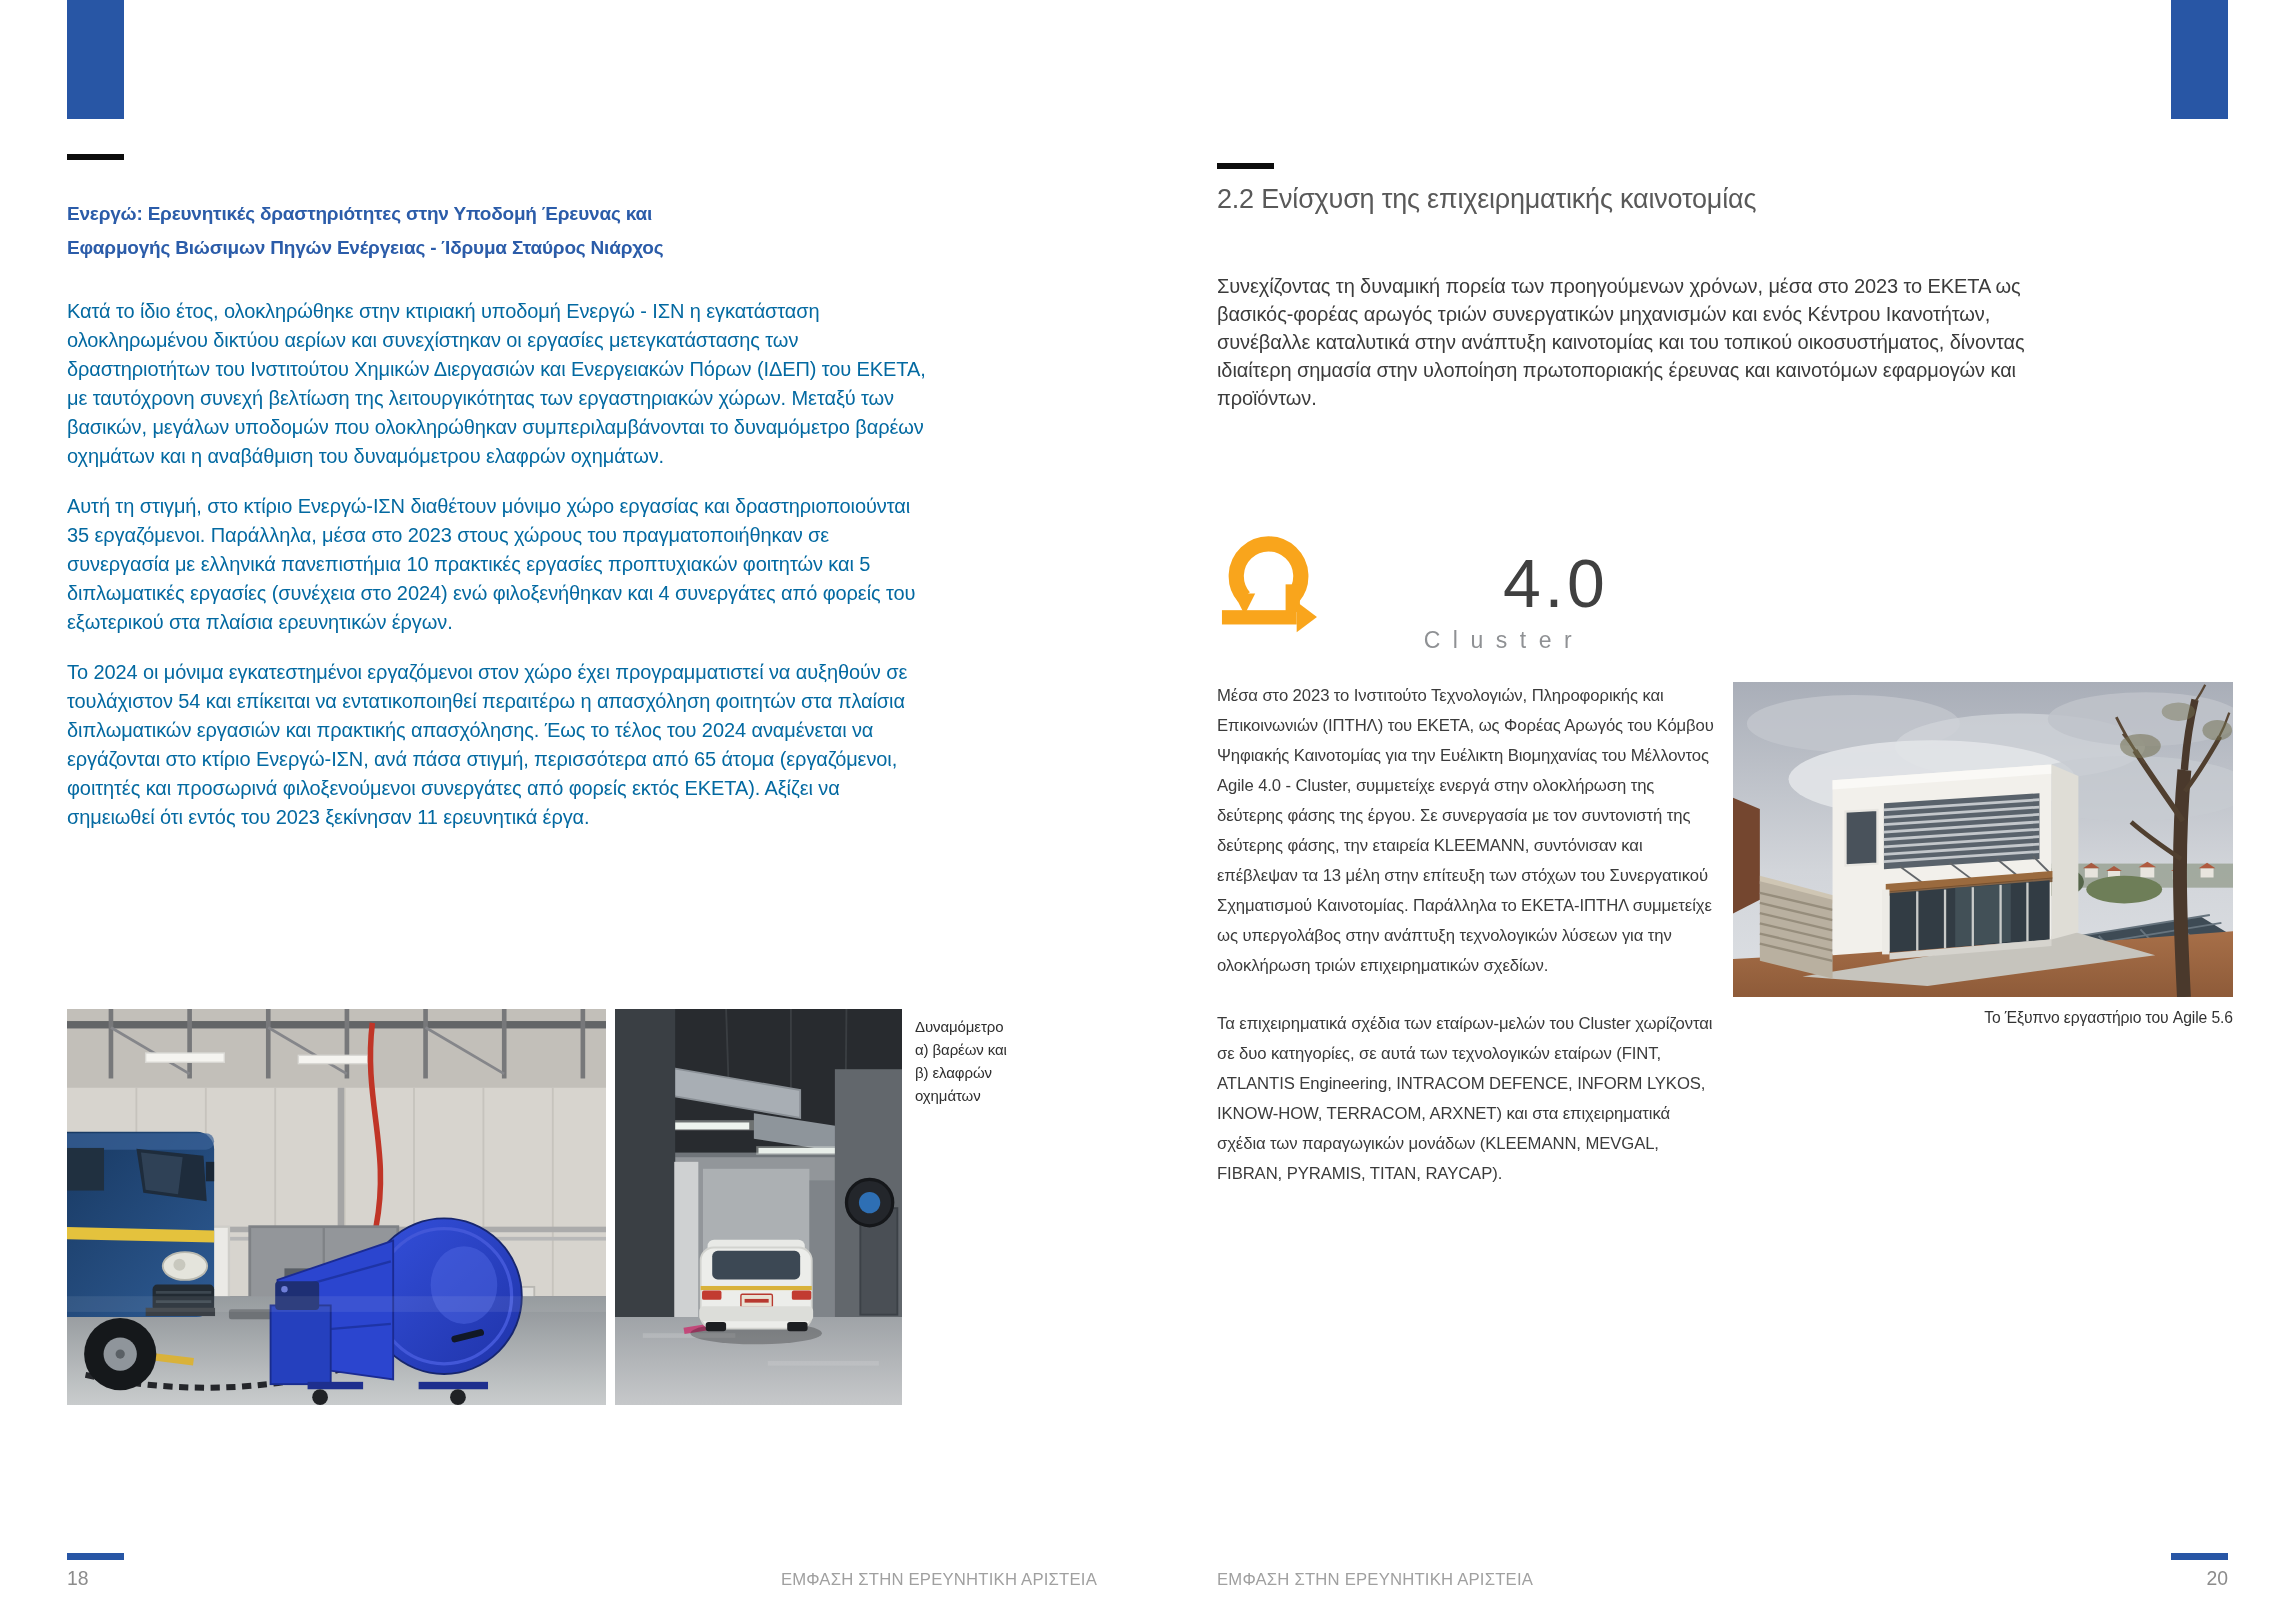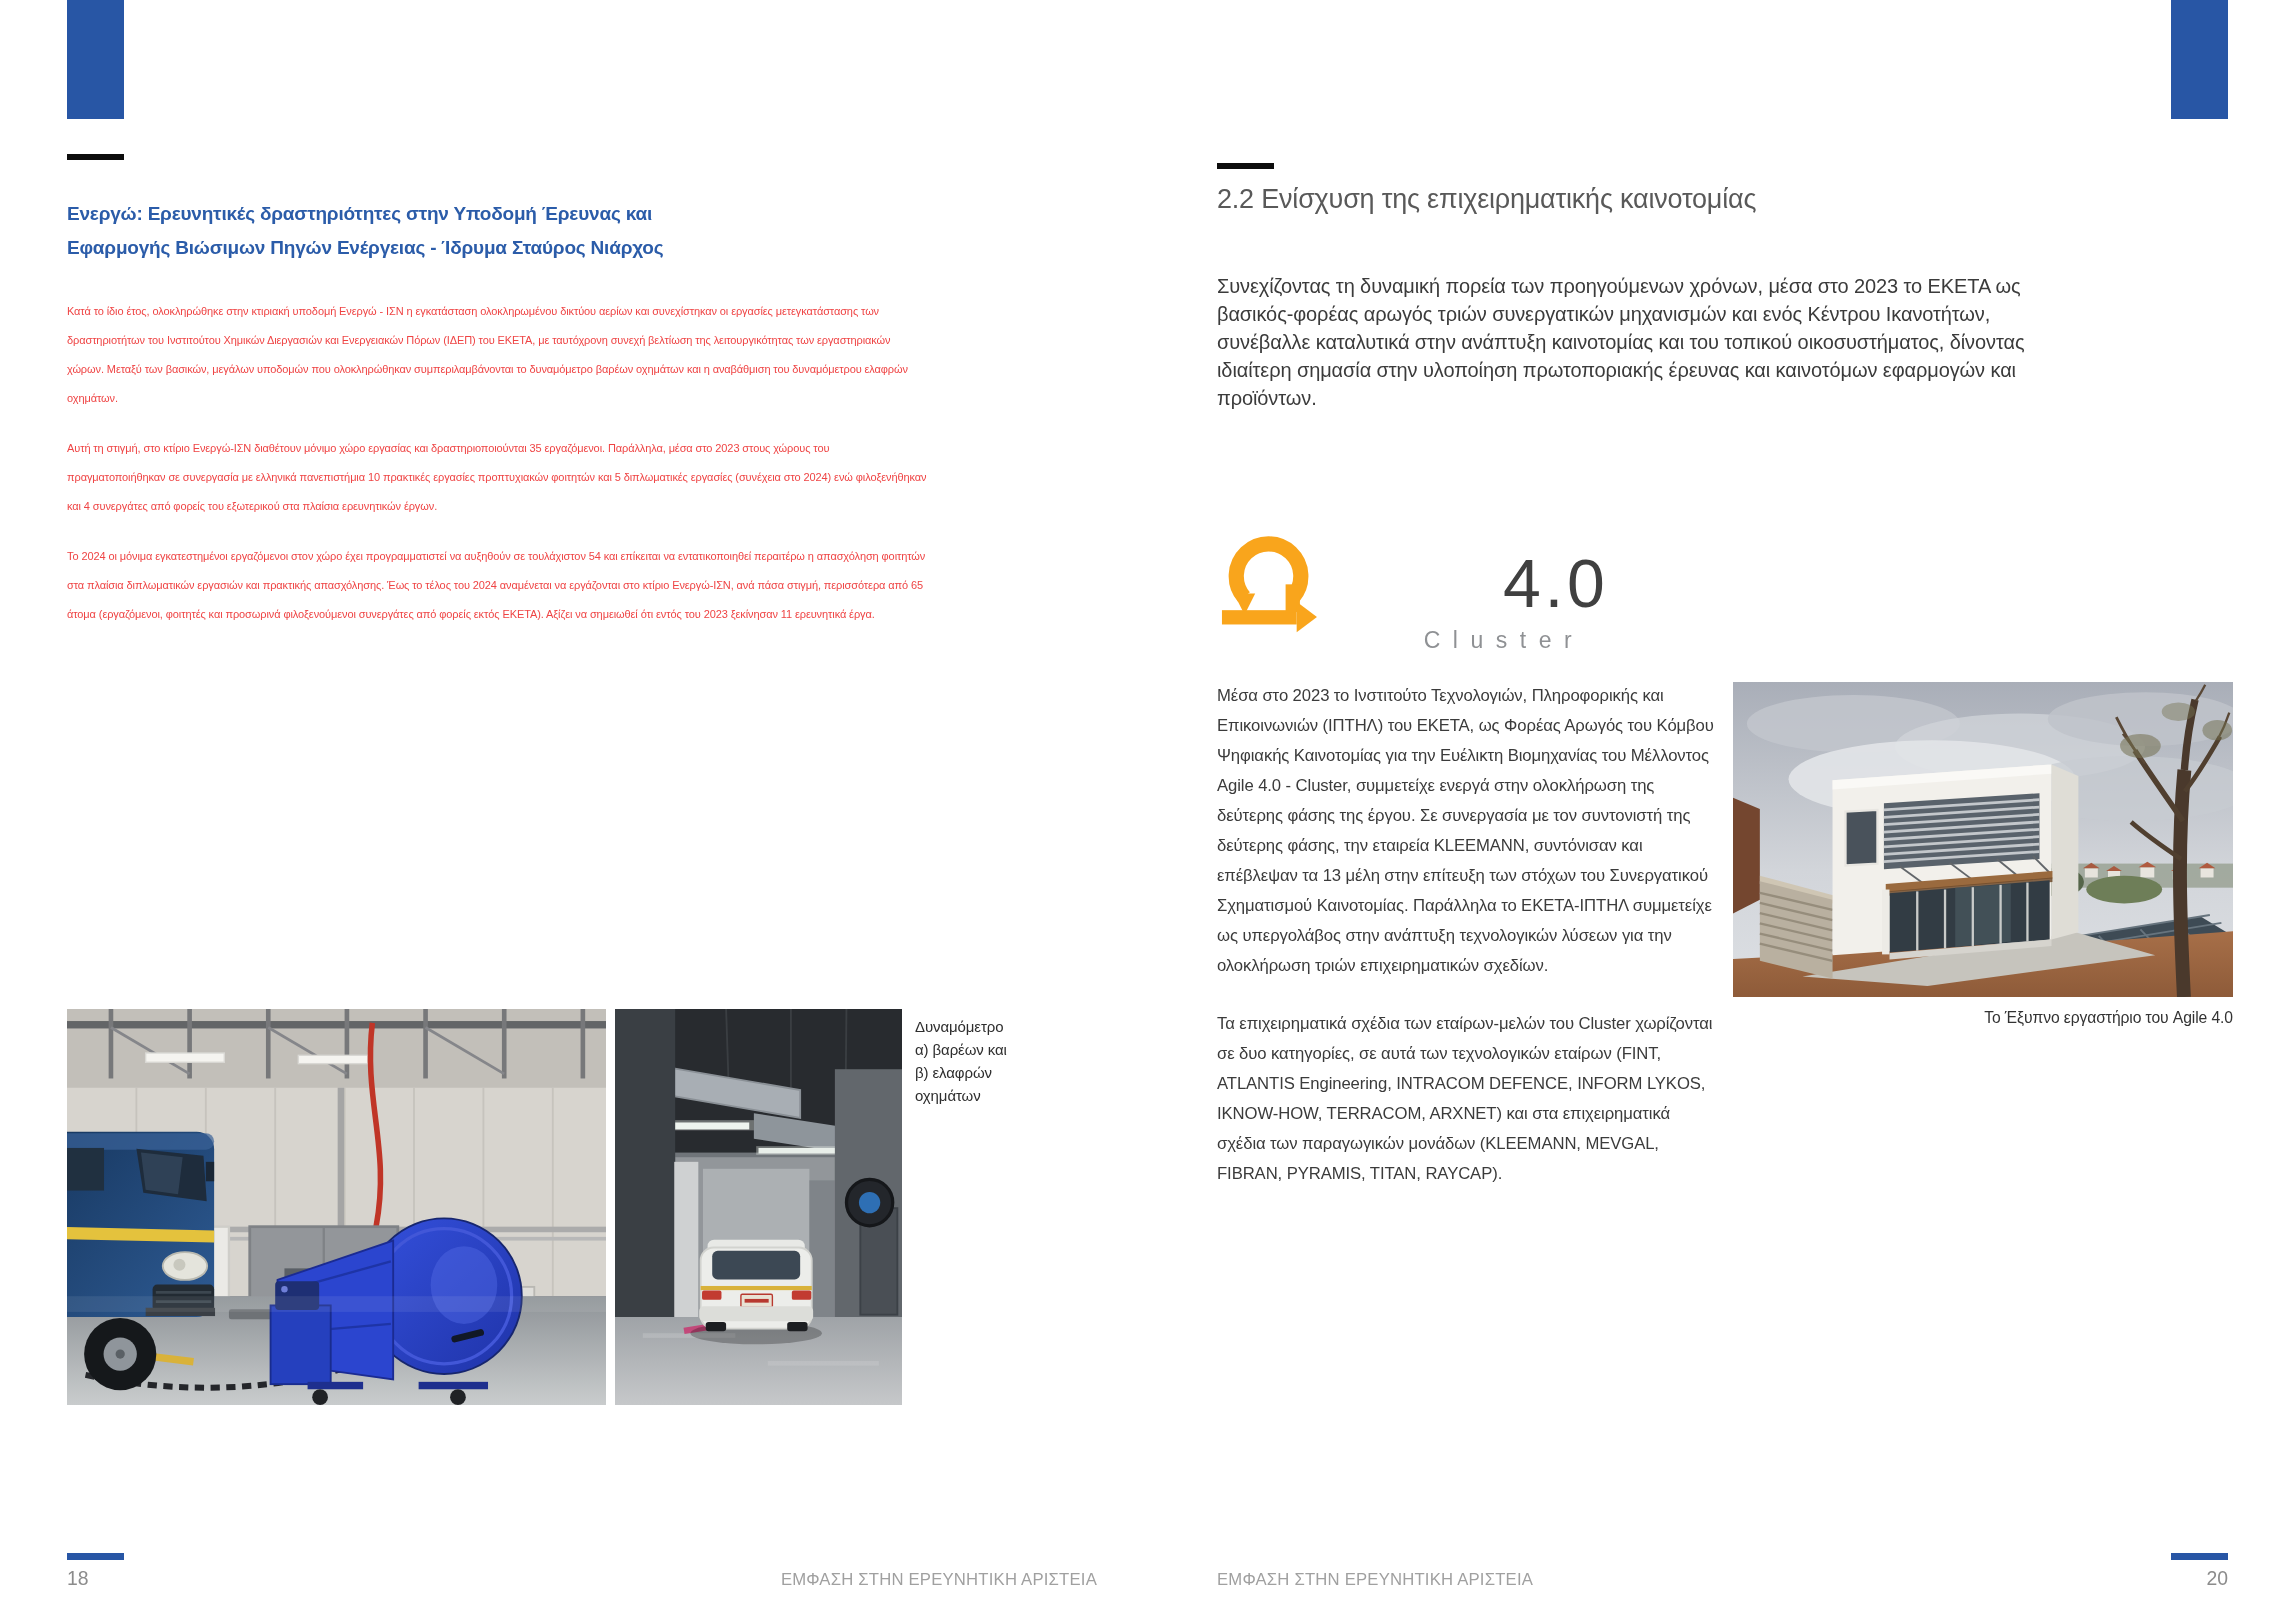--- a/index.html
+++ b/index.html
@@ -13,21 +13,21 @@
   .accent-bar.right{left:2171px;}
   
   .dash{position:absolute;width:57px;height:6px;background:#0d0d0d;}
   .dash.l{left:67px;top:154px;}
   .dash.r{left:1217px;top:163px;}
   
   .left-heading{
     position:absolute;left:67px;top:197px;width:916px;margin:0;
     font-size:19px;line-height:34px;font-weight:700;color:#2B5CA9;white-space:pre-line;letter-spacing:-0.2px;
   }
-  .left-text{position:absolute;left:67px;top:297px;width:863px;font-size:11px;line-height:29px;color:#ef4444;letter-spacing:-0.1px;}
+  .left-text{position:absolute;left:67px;top:297px;width:863px;font-size:20px;line-height:29px;color:#0369a1;letter-spacing:-0.1px;}
   .left-text p{margin:0 0 21px 0;}
   .photo{position:absolute;top:1009px;height:396px;overflow:hidden;background:#888;}
   .photo svg{display:block;width:100%;height:100%;}
   #photo1{left:67px;width:539px;}
   #photo2{left:615px;width:287px;}
   .photos-caption{
     position:absolute;left:915px;top:1015px;width:148px;
     font-size:15px;line-height:23px;color:#2e2e2e;white-space:pre-line;letter-spacing:-0.1px;
   }
   
@@ -355,21 +355,21 @@
       <path d="M870,150 C850,120 840,100 828,76" fill="none" stroke="#5A4836" stroke-width="6"></path>
       <path d="M890,176 C870,150 858,132 842,112" fill="none" stroke="#5A4836" stroke-width="5"></path>
       <path d="M1048,122 C1060,100 1066,84 1072,66" fill="none" stroke="#5A4836" stroke-width="5"></path>
       <path d="M1000,40 C1008,28 1014,18 1020,6" fill="none" stroke="#5A4836" stroke-width="5"></path>
       <ellipse cx="880" cy="138" rx="44" ry="26" fill="#72704F" opacity="0.55"></ellipse>
       <ellipse cx="1046" cy="104" rx="32" ry="22" fill="#6E6C4C" opacity="0.5"></ellipse>
       <ellipse cx="962" cy="64" rx="36" ry="20" fill="#757352" opacity="0.45"></ellipse>
     </svg>
   </figure>
 
-  <div class="right-photo-caption">Το Έξυπνο εργαστήριο του Agile 4.0</div>
+  <div class="right-photo-caption">Το Έξυπνο εργαστήριο του Agile 5.6</div>
 
   <div class="footer-accent left"></div>
   <div class="page-number left">18</div>
   <div class="footer-title left">ΕΜΦΑΣΗ ΣΤΗΝ ΕΡΕΥΝΗΤΙΚΗ ΑΡΙΣΤΕΙΑ</div>
 
   <div class="footer-title right">ΕΜΦΑΣΗ ΣΤΗΝ ΕΡΕΥΝΗΤΙΚΗ ΑΡΙΣΤΕΙΑ</div>
   <div class="footer-accent right"></div>
   <div class="page-number right">20</div>
 
 </div>

